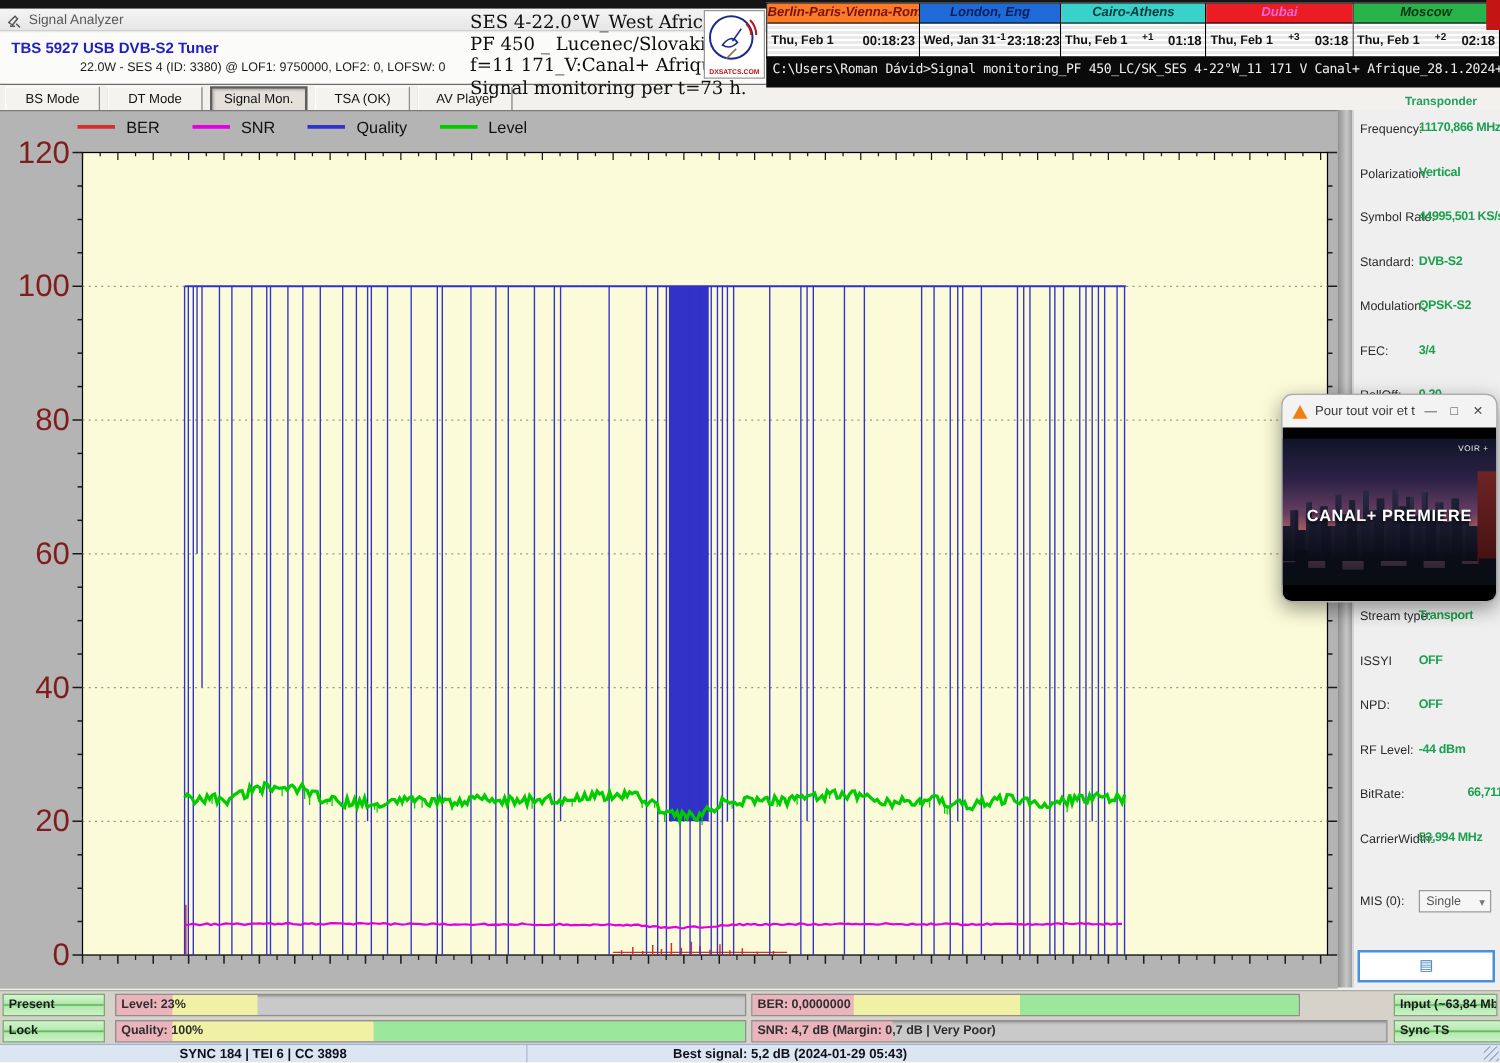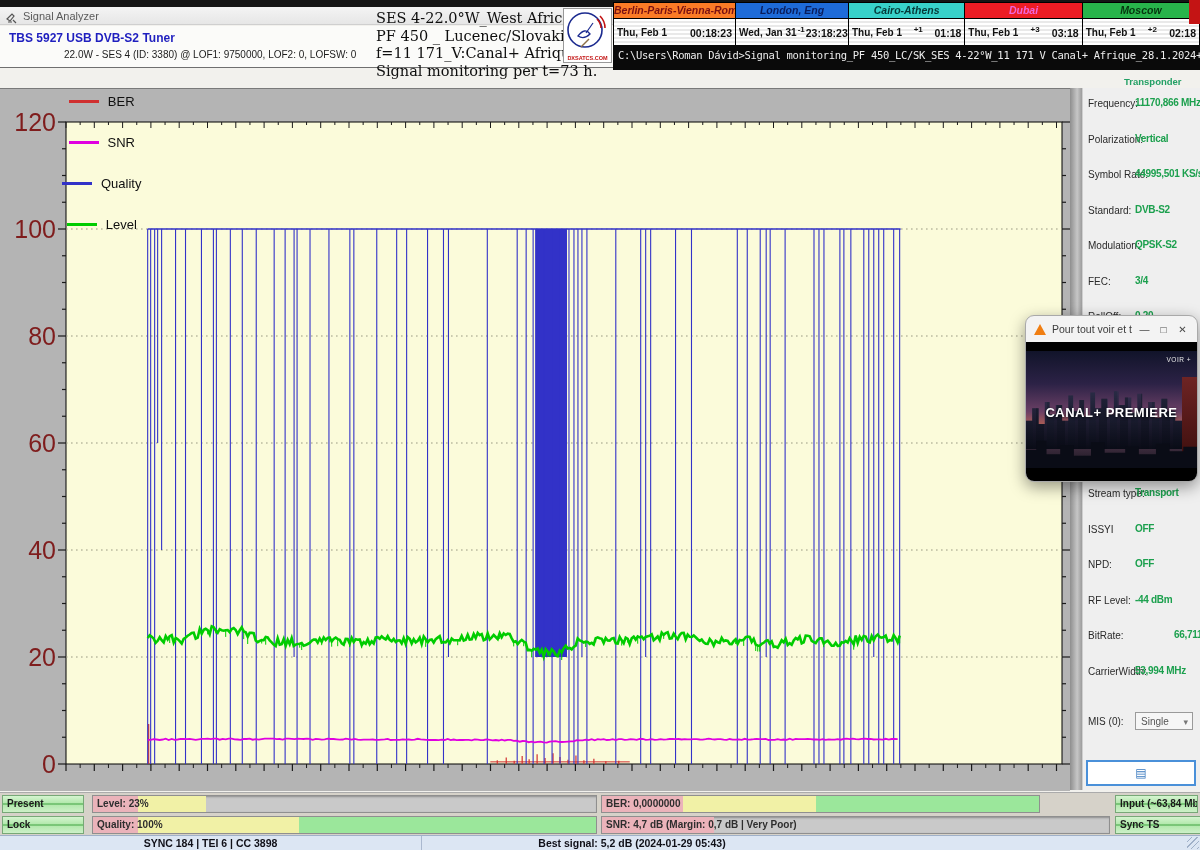--- a/index.html
+++ b/index.html
@@ -34,21 +34,21 @@
   .clk-date{font-size:10px;font-weight:bold;white-space:nowrap;}
   .clk-off{font-size:8px;font-weight:bold;margin:-6px 1px 0 1px;}
   .clk-time{font-size:10.5px;font-weight:bold;white-space:nowrap;}
   .console{position:absolute;left:613px;top:45px;width:587px;height:25px;background:#0A0A0A;color:#EDEDED;
            font-family:"DejaVu Sans Mono",monospace;font-size:10.5px;letter-spacing:-0.3px;
            padding:4px 0 0 5px;box-sizing:border-box;white-space:nowrap;overflow:hidden;}
   .corner-red{position:absolute;right:0;top:0;width:11px;height:24px;background:#C41414;}
   .transponder-label{position:absolute;left:1124px;top:76px;font-size:9.5px;font-weight:bold;color:#23A065;}
   
   .chart-panel{position:absolute;left:0;top:88px;width:1070px;height:702px;background:#B4B4B4;border-top:1px solid #7A7A7A;}
-  .legend{position:absolute;left:62px;top:5px;display:flex;align-items:center;gap:26px;flex-direction:column;}
+  .legend{position:absolute;left:62px;top:5px;display:flex;align-items:center;gap:26px;}
   .legend-item{display:flex;align-items:center;gap:9px;}
   .legend-swatch{width:30px;height:3px;}
   .legend-label{font-size:13px;color:#101010;}
   .ylabel{position:absolute;width:52px;text-align:right;font-size:25px;color:#7f1d1d;line-height:30px;}
   .vstrip{position:absolute;left:1070px;top:88px;width:12px;height:702px;
           background:linear-gradient(90deg,#8E8E8E,#C6C6C6 60%,#9C9C9C);}
   
   .sidebar{position:absolute;left:1082px;top:88px;width:118px;height:702px;background:#EFEFEF;border-left:1px solid #CFCFCF;box-sizing:border-box;}
   .sb-row{position:absolute;left:0;width:118px;height:24px;}
   .sb-label{position:absolute;left:5px;top:4px;font-size:10px;color:#2A2A2A;}
@@ -112,20 +112,27 @@
         </svg>
     </span>
     <span class="wtitle">Signal Analyzer</span>
   </div>
 
   <div class="tuner">
     <div class="tuner-name">TBS 5927 USB DVB-S2 Tuner</div>
     <div class="tuner-details">22.0W - SES 4 (ID: 3380) @ LOF1: 9750000, LOF2: 0, LOFSW: 0</div>
   </div>
 
+  <div class="tabrow">
+      <div class="tab">BS Mode</div>
+      <div class="tab">DT Mode</div>
+      <div class="tab active">Signal Mon.</div>
+      <div class="tab">TSA (OK)</div>
+      <div class="tab">AV Player</div>
+    </div>
 
   <div class="header-note">
     <div>SES 4-22.0°W_West Africa</div>
     <div>PF 450 _ Lucenec/Slovakia</div>
     <div>f=11 171_V:Canal+ Afrique</div>
     <div>Signal monitoring per t=73 h.</div>
   </div>
 
   <div class="logo-box">
     <svg width="47" height="44" viewBox="0 0 47 44">

